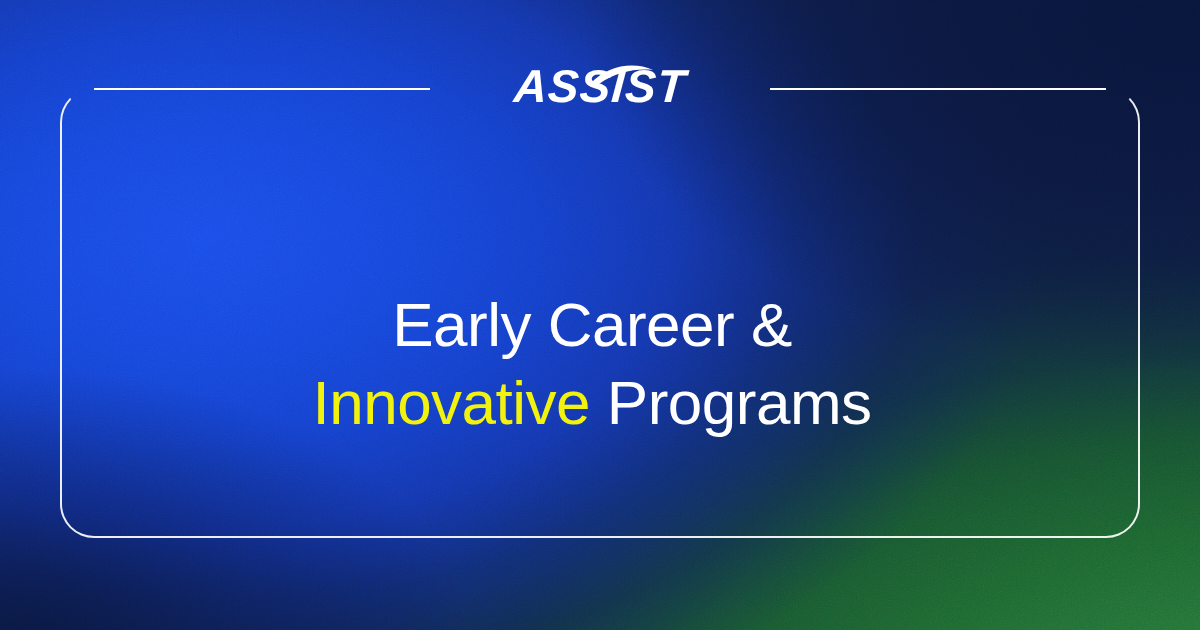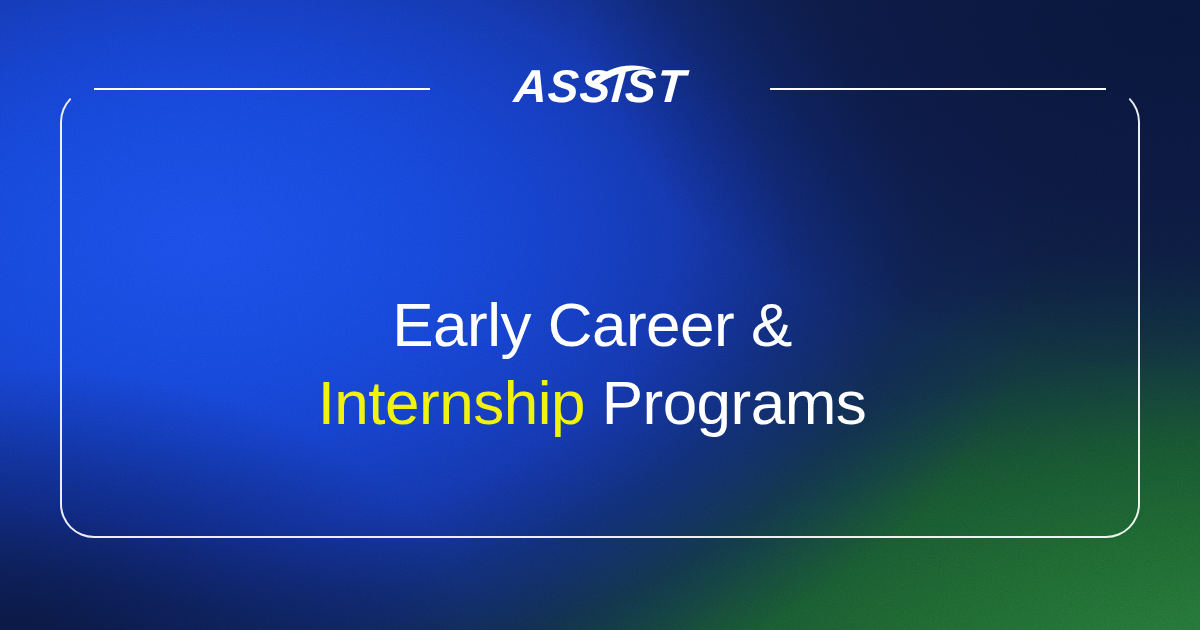--- a/index.html
+++ b/index.html
@@ -175,18 +175,18 @@
     <span class="logo-mark">
       <svg class="logo-swoosh" viewBox="0 0 210 26" xmlns="http://www.w3.org/2000/svg">
         <path d="M96 20 C112 3, 138 -2, 158 7 C142 5, 120 9, 104 21 Z" fill="#ffffff"></path>
       </svg>
       <span class="logo-word">ASSIST</span>
     </span>
   </div>
 
   <div class="headline">
     <span class="headline-line">Early Career &amp;</span>
-    <span class="headline-line"><span class="hl-accent">Internship</span><span> Programs</span></span>
+    <span class="headline-line"><span class="hl-accent">Innovative</span><span> Programs</span></span>
   </div>
 
 <div class="frame-gap" style="left: 94px; width: 336px; top: 88px; height: 2px; background: rgb(255, 255, 255);"></div>
     <div class="frame-gap" style="left: 770px; width: 336px; top: 88px; height: 2px; background: rgb(255, 255, 255);"></div>
   </div>
 
 </body></html>

